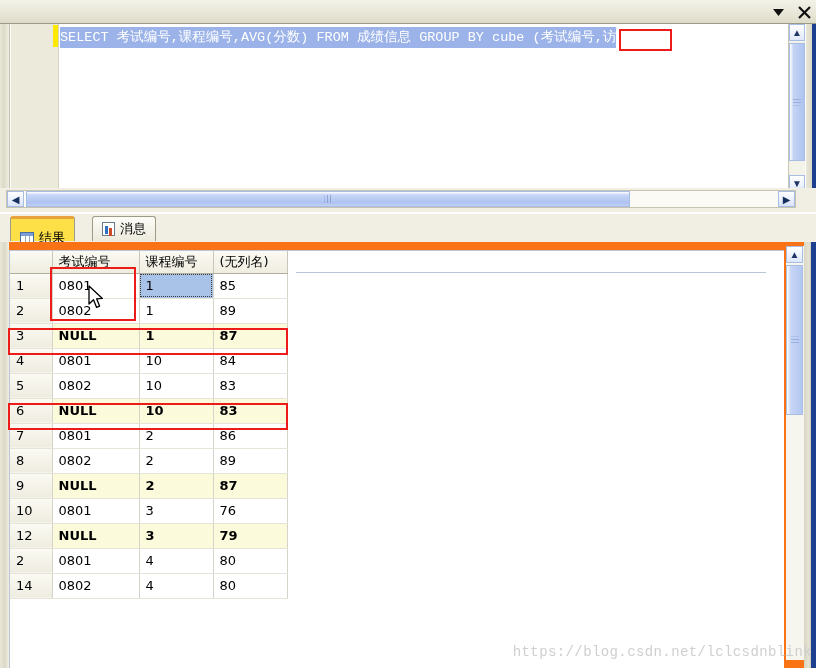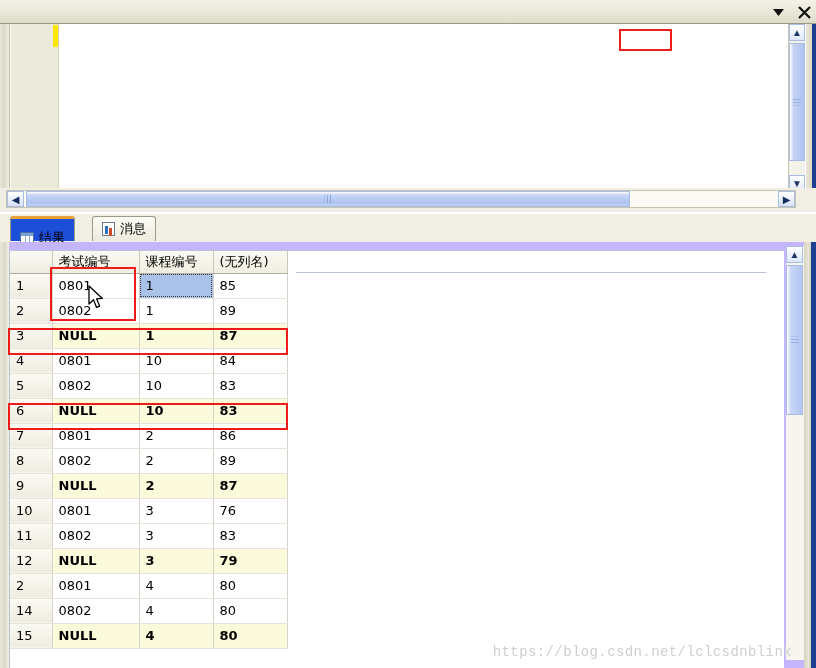--- a/index.html
+++ b/index.html
@@ -224,21 +224,21 @@
     font-family: "DejaVu Sans", sans-serif;
     font-size: 13px;
     color: #000;
     border: 1px solid #9d9a87;
     border-bottom: none;
     border-radius: 3px 3px 0 0;
     white-space: nowrap;
   }
   .rtab.active {
     left: 10px;
-    background: #1d4ed8;
+    background: #fde047;
     border-top: 3px solid #e8a33d;
     padding-top: 16px;
     text-decoration: underline;
   }
   .rtab.inactive {
     left: 92px;
     background: linear-gradient(to bottom,#fdfdf8,#eceadc);
   }
   .icon-grid {
     width: 14px; height: 13px;
@@ -275,21 +275,21 @@
     content: "";
     position: absolute; left: 6px; top: 5px;
     width: 3px; height: 6px; background: #d04a2a;
   }
 
   
   .grid-wrap {
     position: absolute;
     left: 0; top: 242px;
     width: 816px; height: 426px;
-    background: #c4b5fd;
+    background: #f97316;
     box-sizing: border-box;
   }
   .grid-left-edge {
     position: absolute; left: 0; top: 0;
     width: 9px; height: 426px;
     background: linear-gradient(to right,#e8e6d7 0%,#dbd8c6 55%,#f2f0e4 100%);
   }
   .grid-inner {
     position: absolute;
     left: 9px; top: 8px;
@@ -407,21 +407,21 @@
   .cursor {
     position: absolute;
     left: 88px; top: 285px;
     width: 18px; height: 26px;
     pointer-events: none;
   }
 
   
   .watermark {
     position: absolute;
-    right: 24px; bottom: 8px;
+    right: 4px; bottom: 8px;
     font-family: "Liberation Mono", monospace;
     font-size: 14px;
     color: #cfcfcf;
     letter-spacing: 0.4px;
     white-space: nowrap;
     pointer-events: none;
   }
 </style>
 </head>
 <body>
@@ -439,20 +439,23 @@
       </svg>
     </div>
   </div>
 </div>
 
 <div class="editor-pane">
   <div class="editor-outer-left"></div>
   <div class="editor-gutter"></div>
   <div class="change-bar"></div>
 
+  <div class="editor-text-area">
+    <div class="sql-line"><span>SELECT 考试编号,课程编号,AVG(分数) FROM 成绩信息 GROUP BY cube (考试编号,访</span></div>
+  </div>
 
   <div class="ed-vscroll">
     <div class="sb-arrow up">▲</div>
     <div class="sb-thumb">
         <span class="sb-grip"></span>
       </div>
     <div class="sb-arrow down">▼</div>
   </div>
 
   <div class="editor-outer-right"></div>
@@ -550,47 +553,35 @@
             <td class="c-a">NULL</td>
             <td class="c-b">2</td>
             <td class="c-c">87</td>
           </tr>
           <tr>
             <td class="c-rownum">10</td>
             <td class="c-a">0801</td>
             <td class="c-b">3</td>
             <td class="c-c">76</td>
           </tr>
-          <tr>
-            <td class="c-rownum">11</td>
-            <td class="c-a">0802</td>
-            <td class="c-b">3</td>
-            <td class="c-c">83</td>
-          </tr>
           <tr class="null-row">
             <td class="c-rownum">12</td>
             <td class="c-a">NULL</td>
             <td class="c-b">3</td>
             <td class="c-c">79</td>
           </tr>
           <tr>
             <td class="c-rownum">2</td>
             <td class="c-a">0801</td>
             <td class="c-b">4</td>
             <td class="c-c">80</td>
           </tr>
           <tr>
             <td class="c-rownum">14</td>
             <td class="c-a">0802</td>
-            <td class="c-b">4</td>
-            <td class="c-c">80</td>
-          </tr>
-          <tr class="null-row">
-            <td class="c-rownum">15</td>
-            <td class="c-a">NULL</td>
             <td class="c-b">4</td>
             <td class="c-c">80</td>
           </tr>
         </tbody>
     </table>
   </div>
 </div>
 
 <div class="g-vscroll">
   <div class="sb-arrow">▲</div>

